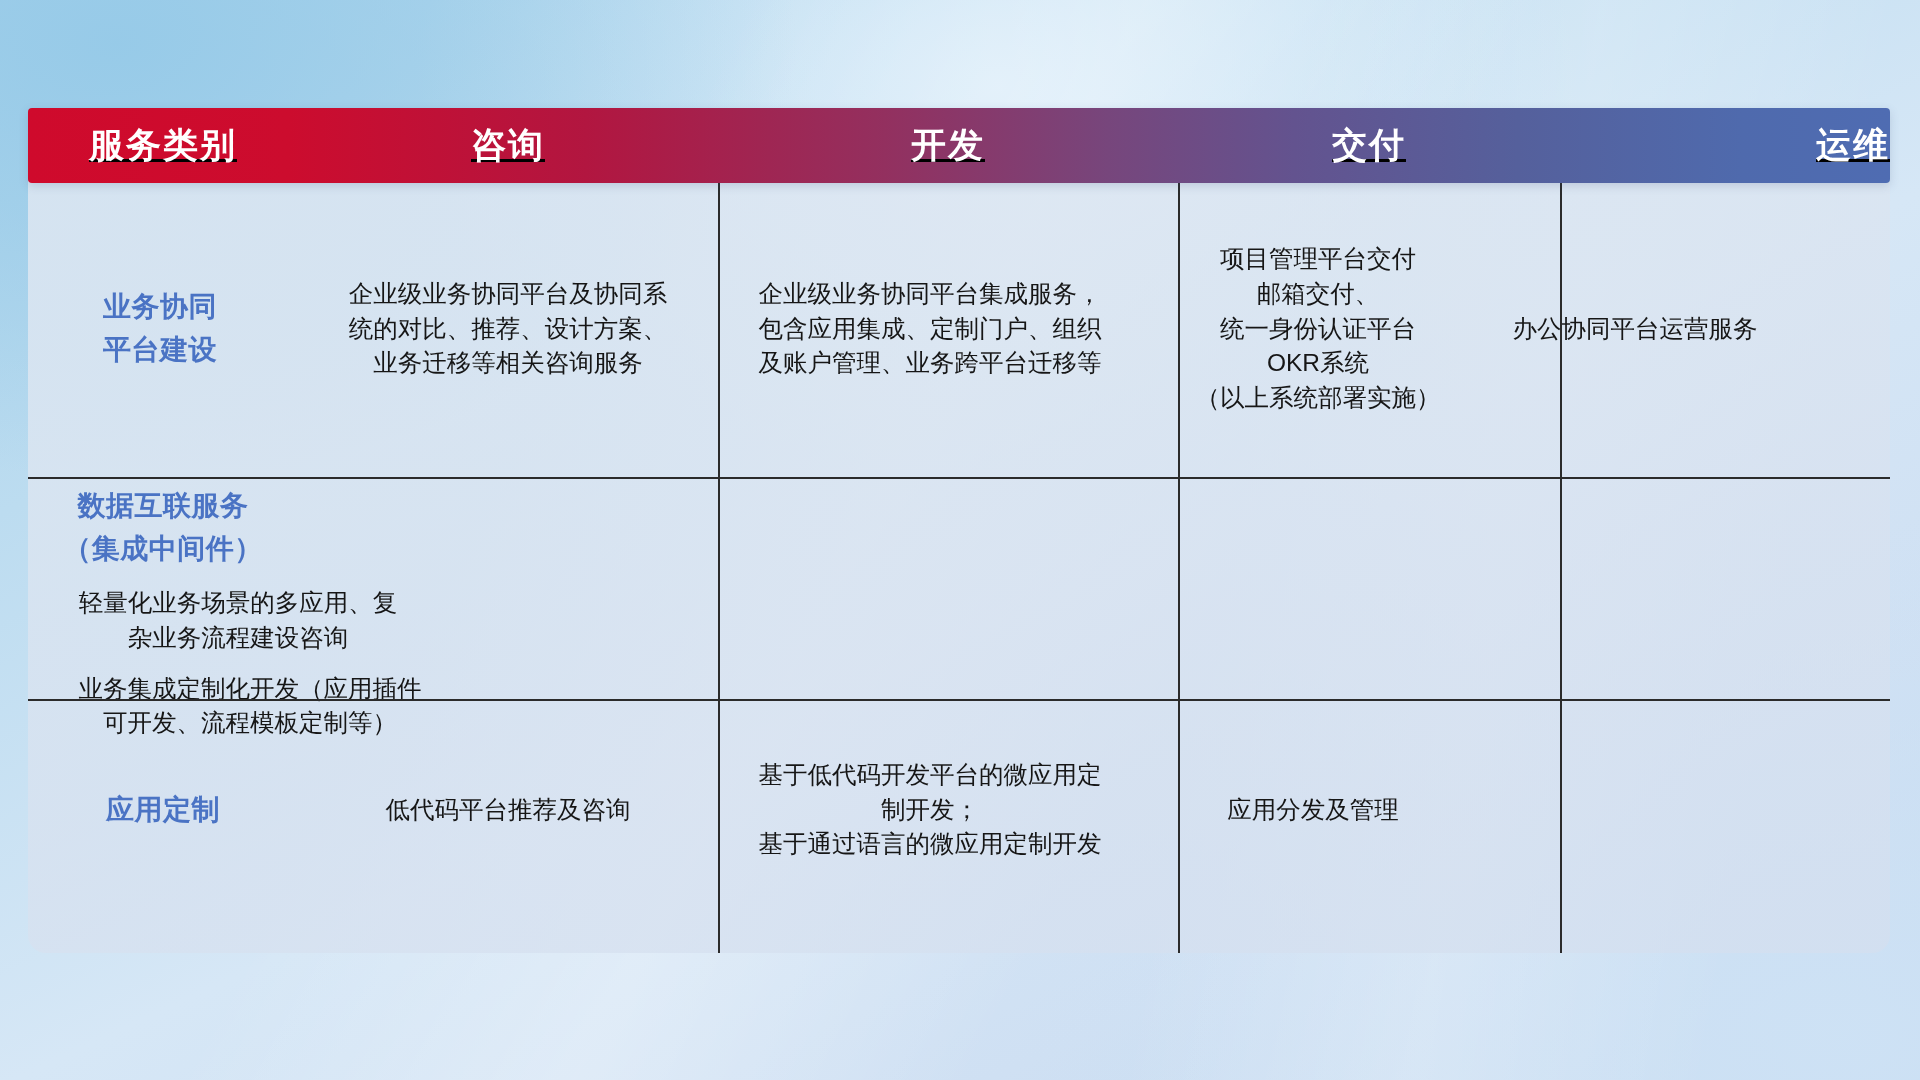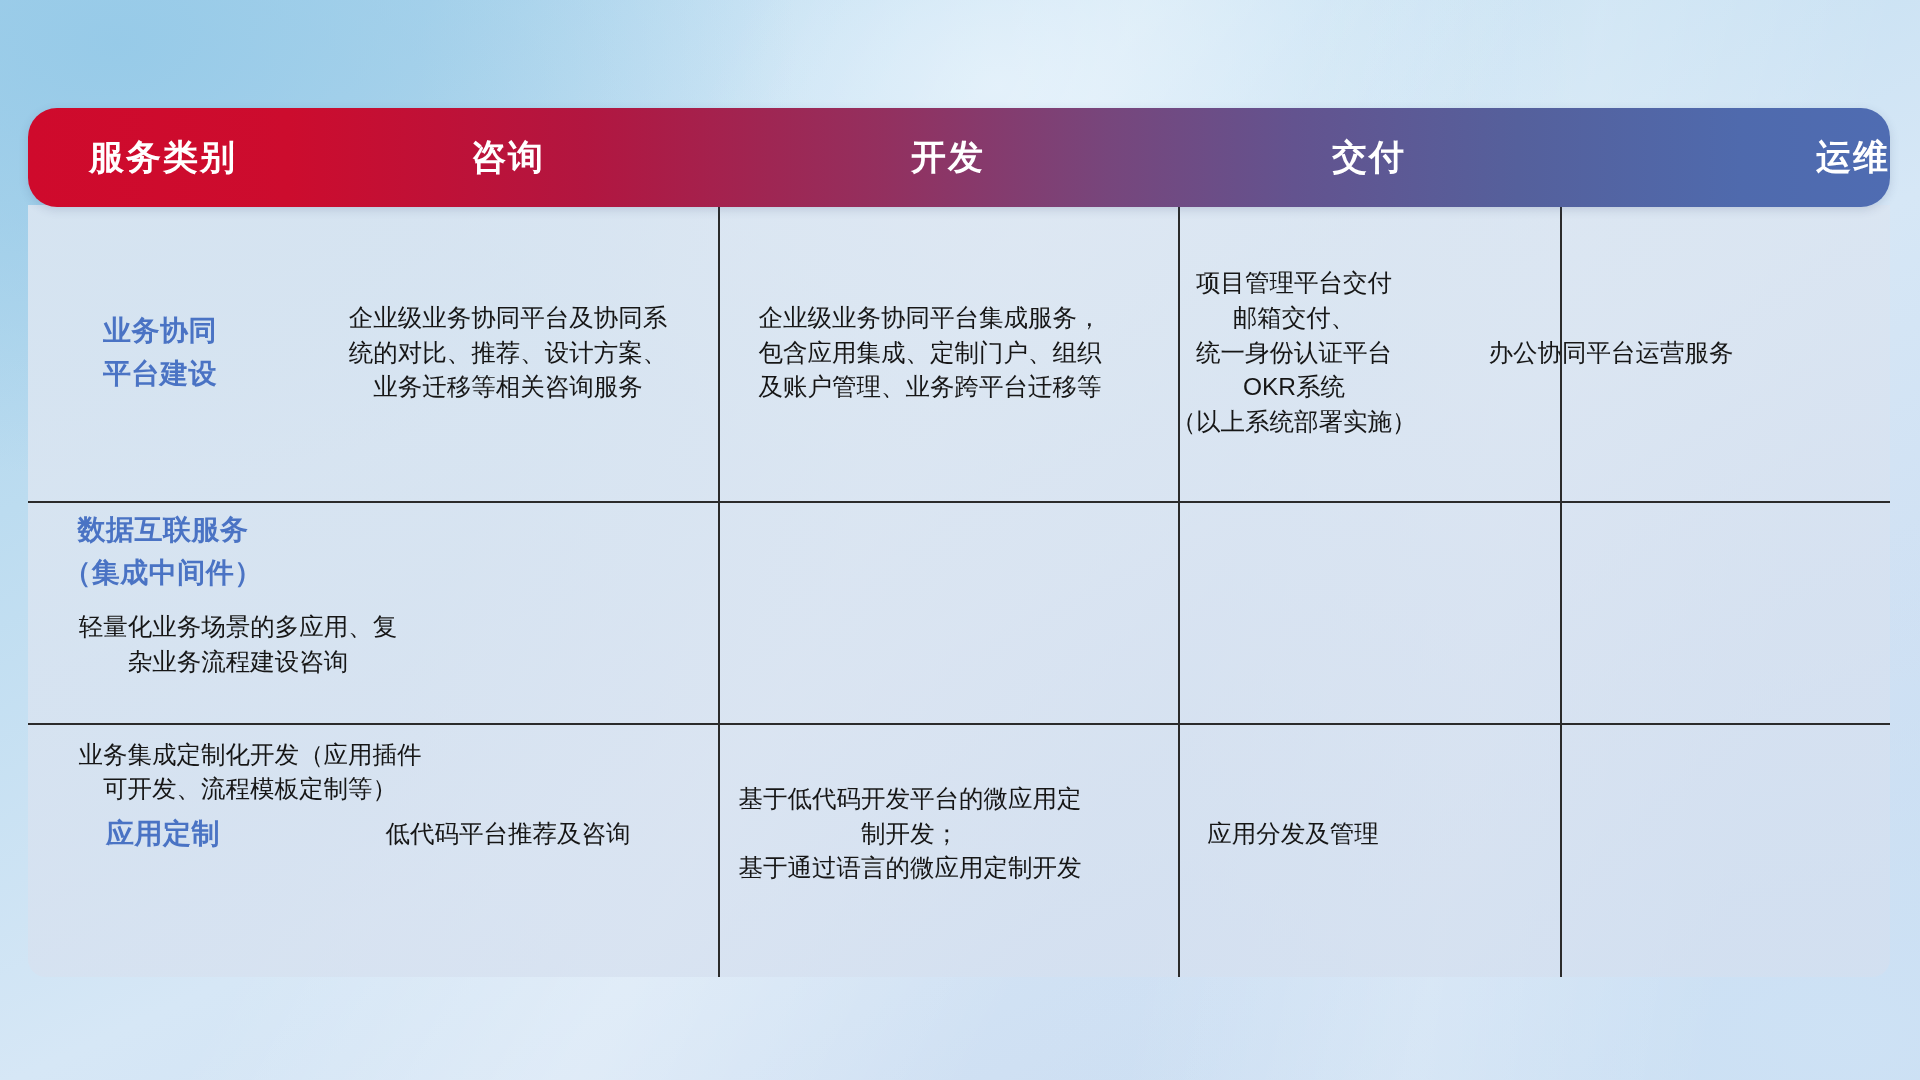--- a/index.html
+++ b/index.html
@@ -42,36 +42,37 @@
   #table-wrap {
     position: absolute;
     left: 28px;
     top: 108px;
     width: 1862px;
   }
 
   
   .thead {
     display: flex;
-    height: 99px;
-    border-radius: 29px;
+    height: 75px;
+    border-radius: 4px;
     background: linear-gradient(90deg,
        #cf0a2c 0%,
        #cc0c2e 14%,
        #b21640 30%,
        #93305f 46%,
        #77467c 58%,
        #63538f 68%,
        #55609c 80%,
        #4f6aad 92%,
        #4f6cb2 100%);
     box-shadow: 0 3px 10px rgba(60,80,120,0.18);
     overflow: hidden;
     position: relative;
     z-index: 3;
+    text-decoration: underline;
   }
   .th {
     display: flex;
     align-items: center;
     justify-content: center;
     color: #ffffff;
     font-size: 35px;
     font-weight: 700;
     letter-spacing: 2px;
     box-sizing: border-box;
@@ -160,43 +161,43 @@
 
       <div class="row" style="height: 296px;">
         <div class="cell cat" style="width: 270px; padding-left: 8px;">业务协同
 平台建设</div>
         <div class="cell" style="width: 420px;">企业级业务协同平台及协同系
 统的对比、推荐、设计方案、
 业务迁移等相关咨询服务</div>
         <div class="cell" style="width: 424px;">企业级业务协同平台集成服务，
 包含应用集成、定制门户、组织
 及账户管理、业务跨平台迁移等</div>
-        <div class="cell" style="width: 304px;">项目管理平台交付
+        <div class="cell" style="width: 304px; margin-left: 24px;">项目管理平台交付
 邮箱交付、
 统一身份认证平台
 OKR系统
 （以上系统部署实施）</div>
         <div class="cell" style="width: 330px;">办公协同平台运营服务</div>
       </div>
 
       <div class="row" style="height: 222px; flex-direction: column;">
         <div class="cell cat" style="width: 270px;">数据互联服务
 （集成中间件）</div>
         <div class="cell" style="width: 420px;">轻量化业务场景的多应用、复
 杂业务流程建设咨询</div>
-        <div class="cell" style="width: 444px; margin-top: 42px;">业务集成定制化开发（应用插件
+        <div class="cell" style="width: 444px;">业务集成定制化开发（应用插件
 可开发、流程模板定制等）</div>
         <div class="cell" style="width: 382px;"></div>
         <div class="cell" style="width: 330px;"></div>
       </div>
 
       <div class="row" style="height: 222px;">
         <div class="cell cat" style="width: 270px;">应用定制</div>
         <div class="cell" style="width: 420px;">低代码平台推荐及咨询</div>
-        <div class="cell" style="width: 384px;">基于低代码开发平台的微应用定
+        <div class="cell" style="width: 384px; margin-left: 20px;">基于低代码开发平台的微应用定
 制开发；
 基于通过语言的微应用定制开发</div>
         <div class="cell" style="width: 382px;">应用分发及管理</div>
         <div class="cell" style="width: 330px;"></div>
       </div>
 
       <div class="row" style="height: 32px;"></div>
 
       <div id="rules">
           <div class="vrule" style="left: 690px; height: 772px; background: rgb(43, 43, 43);"></div>

